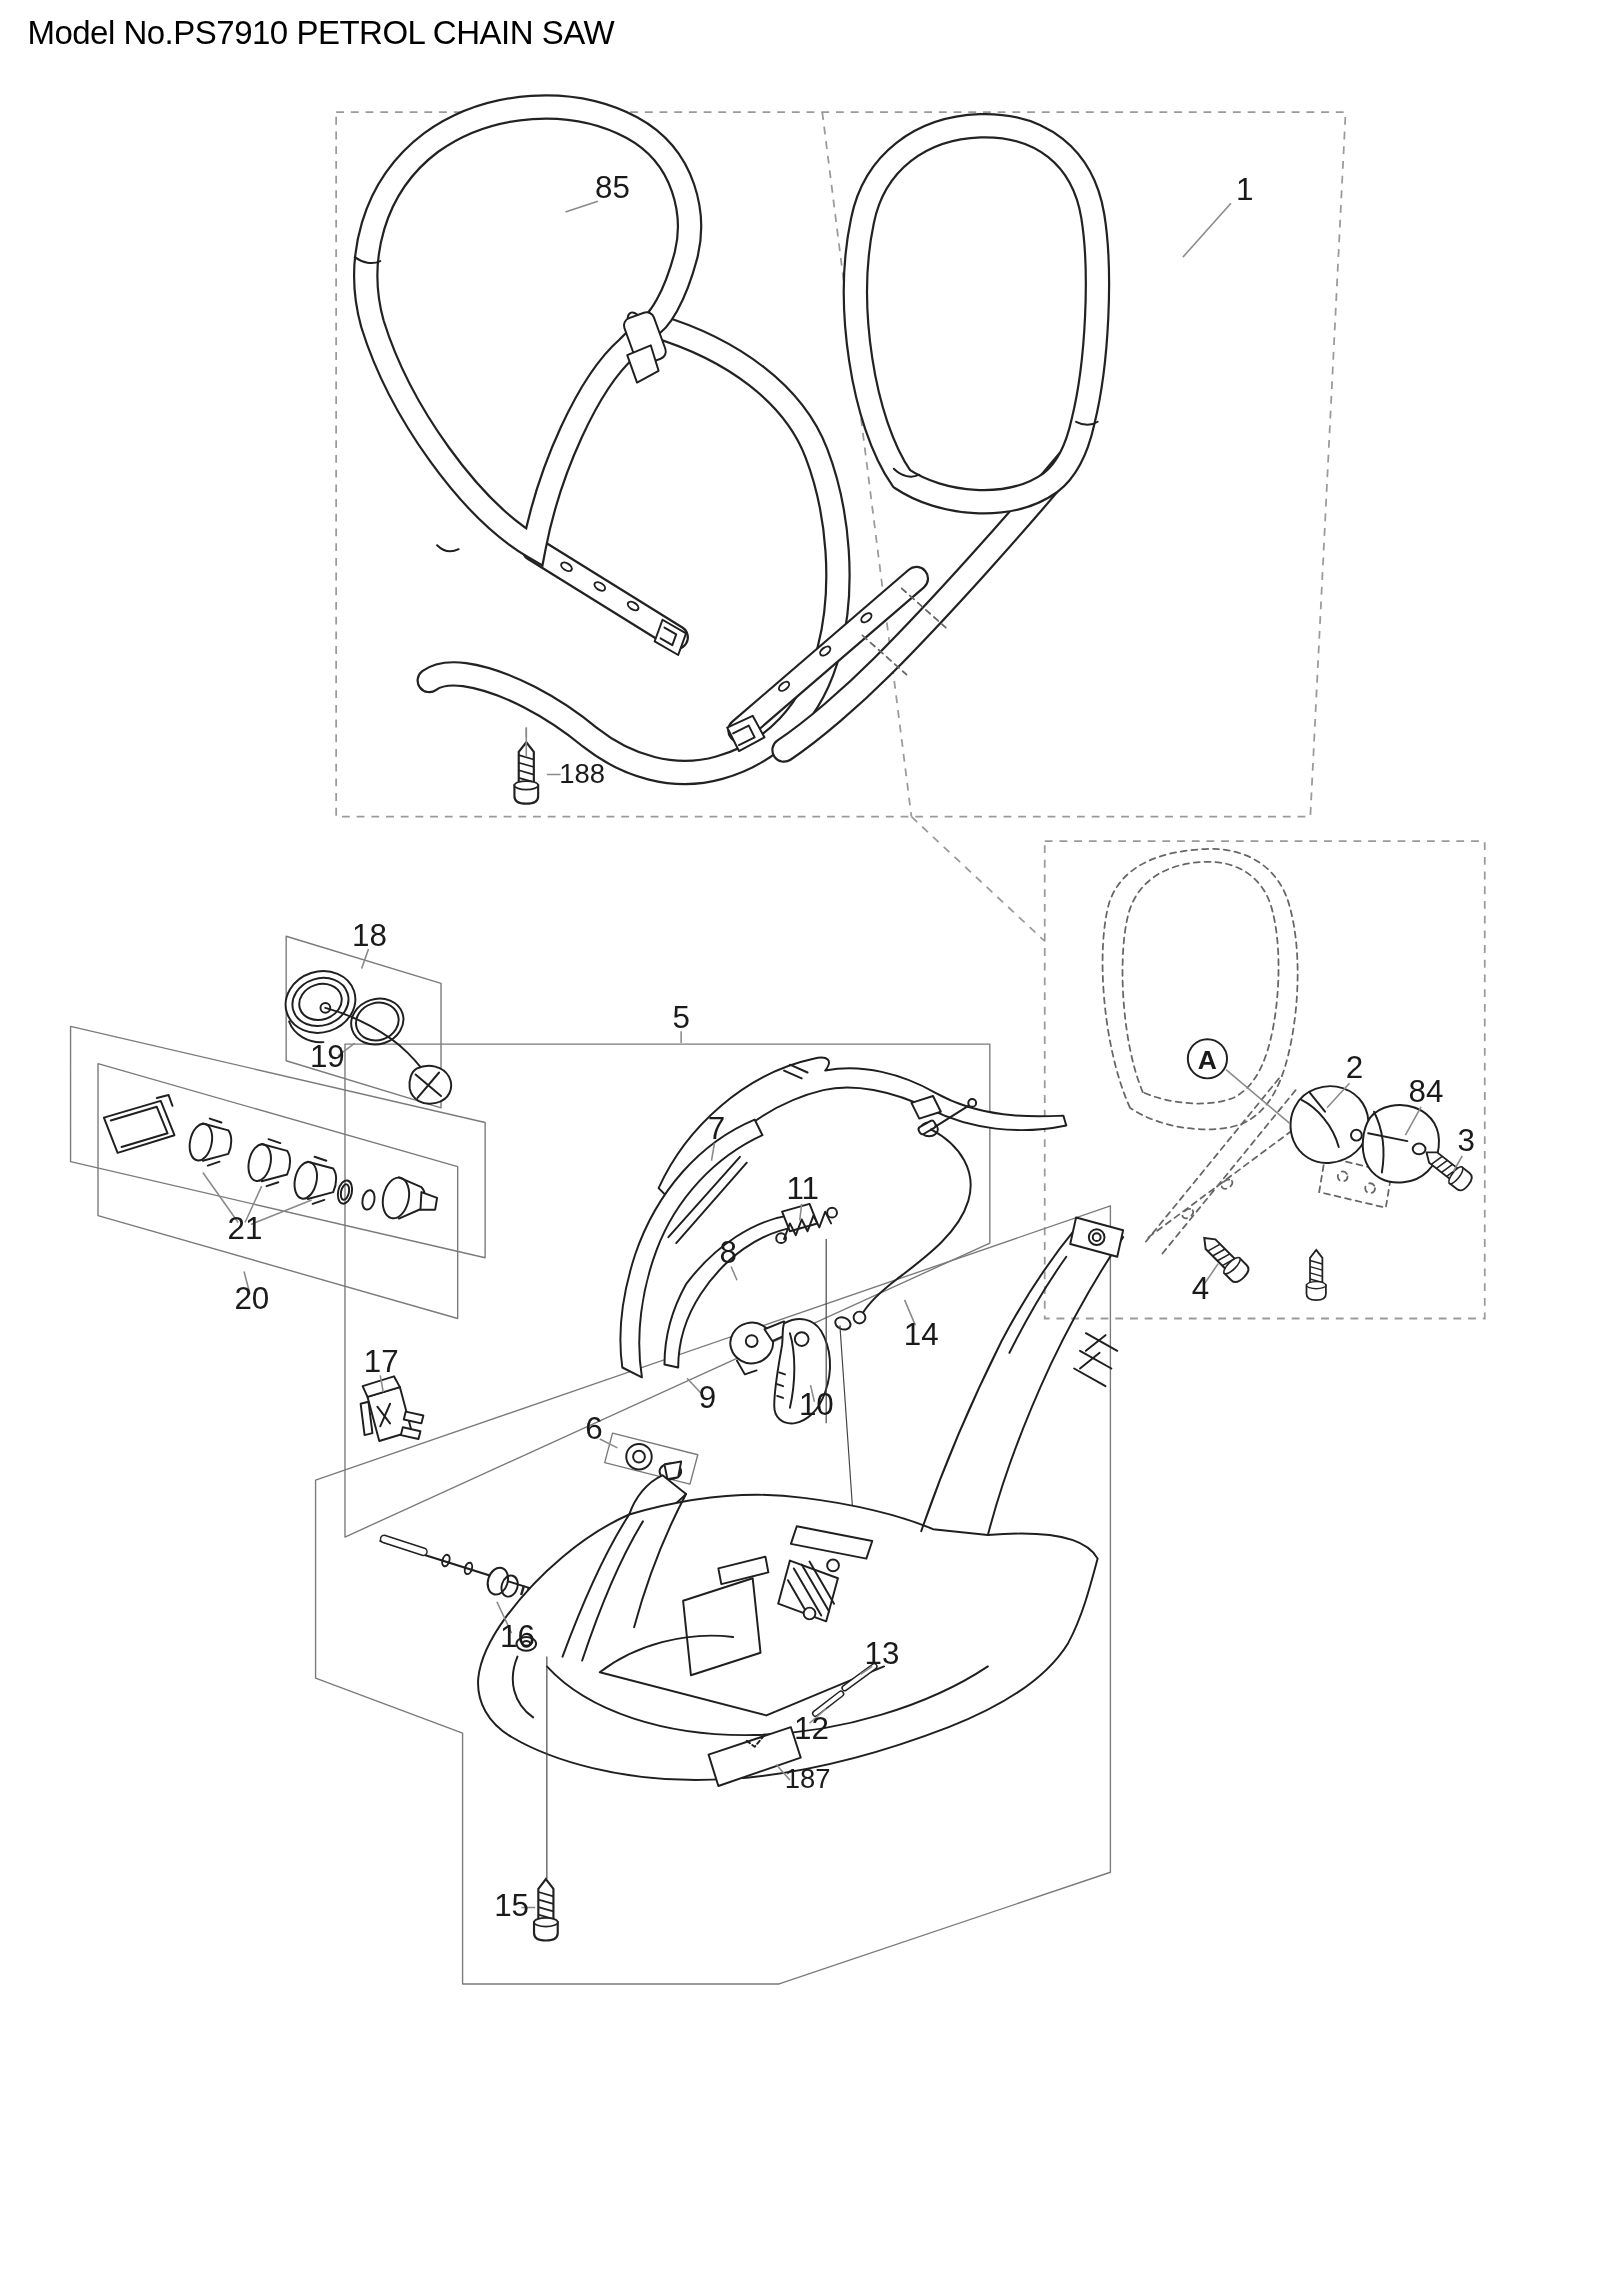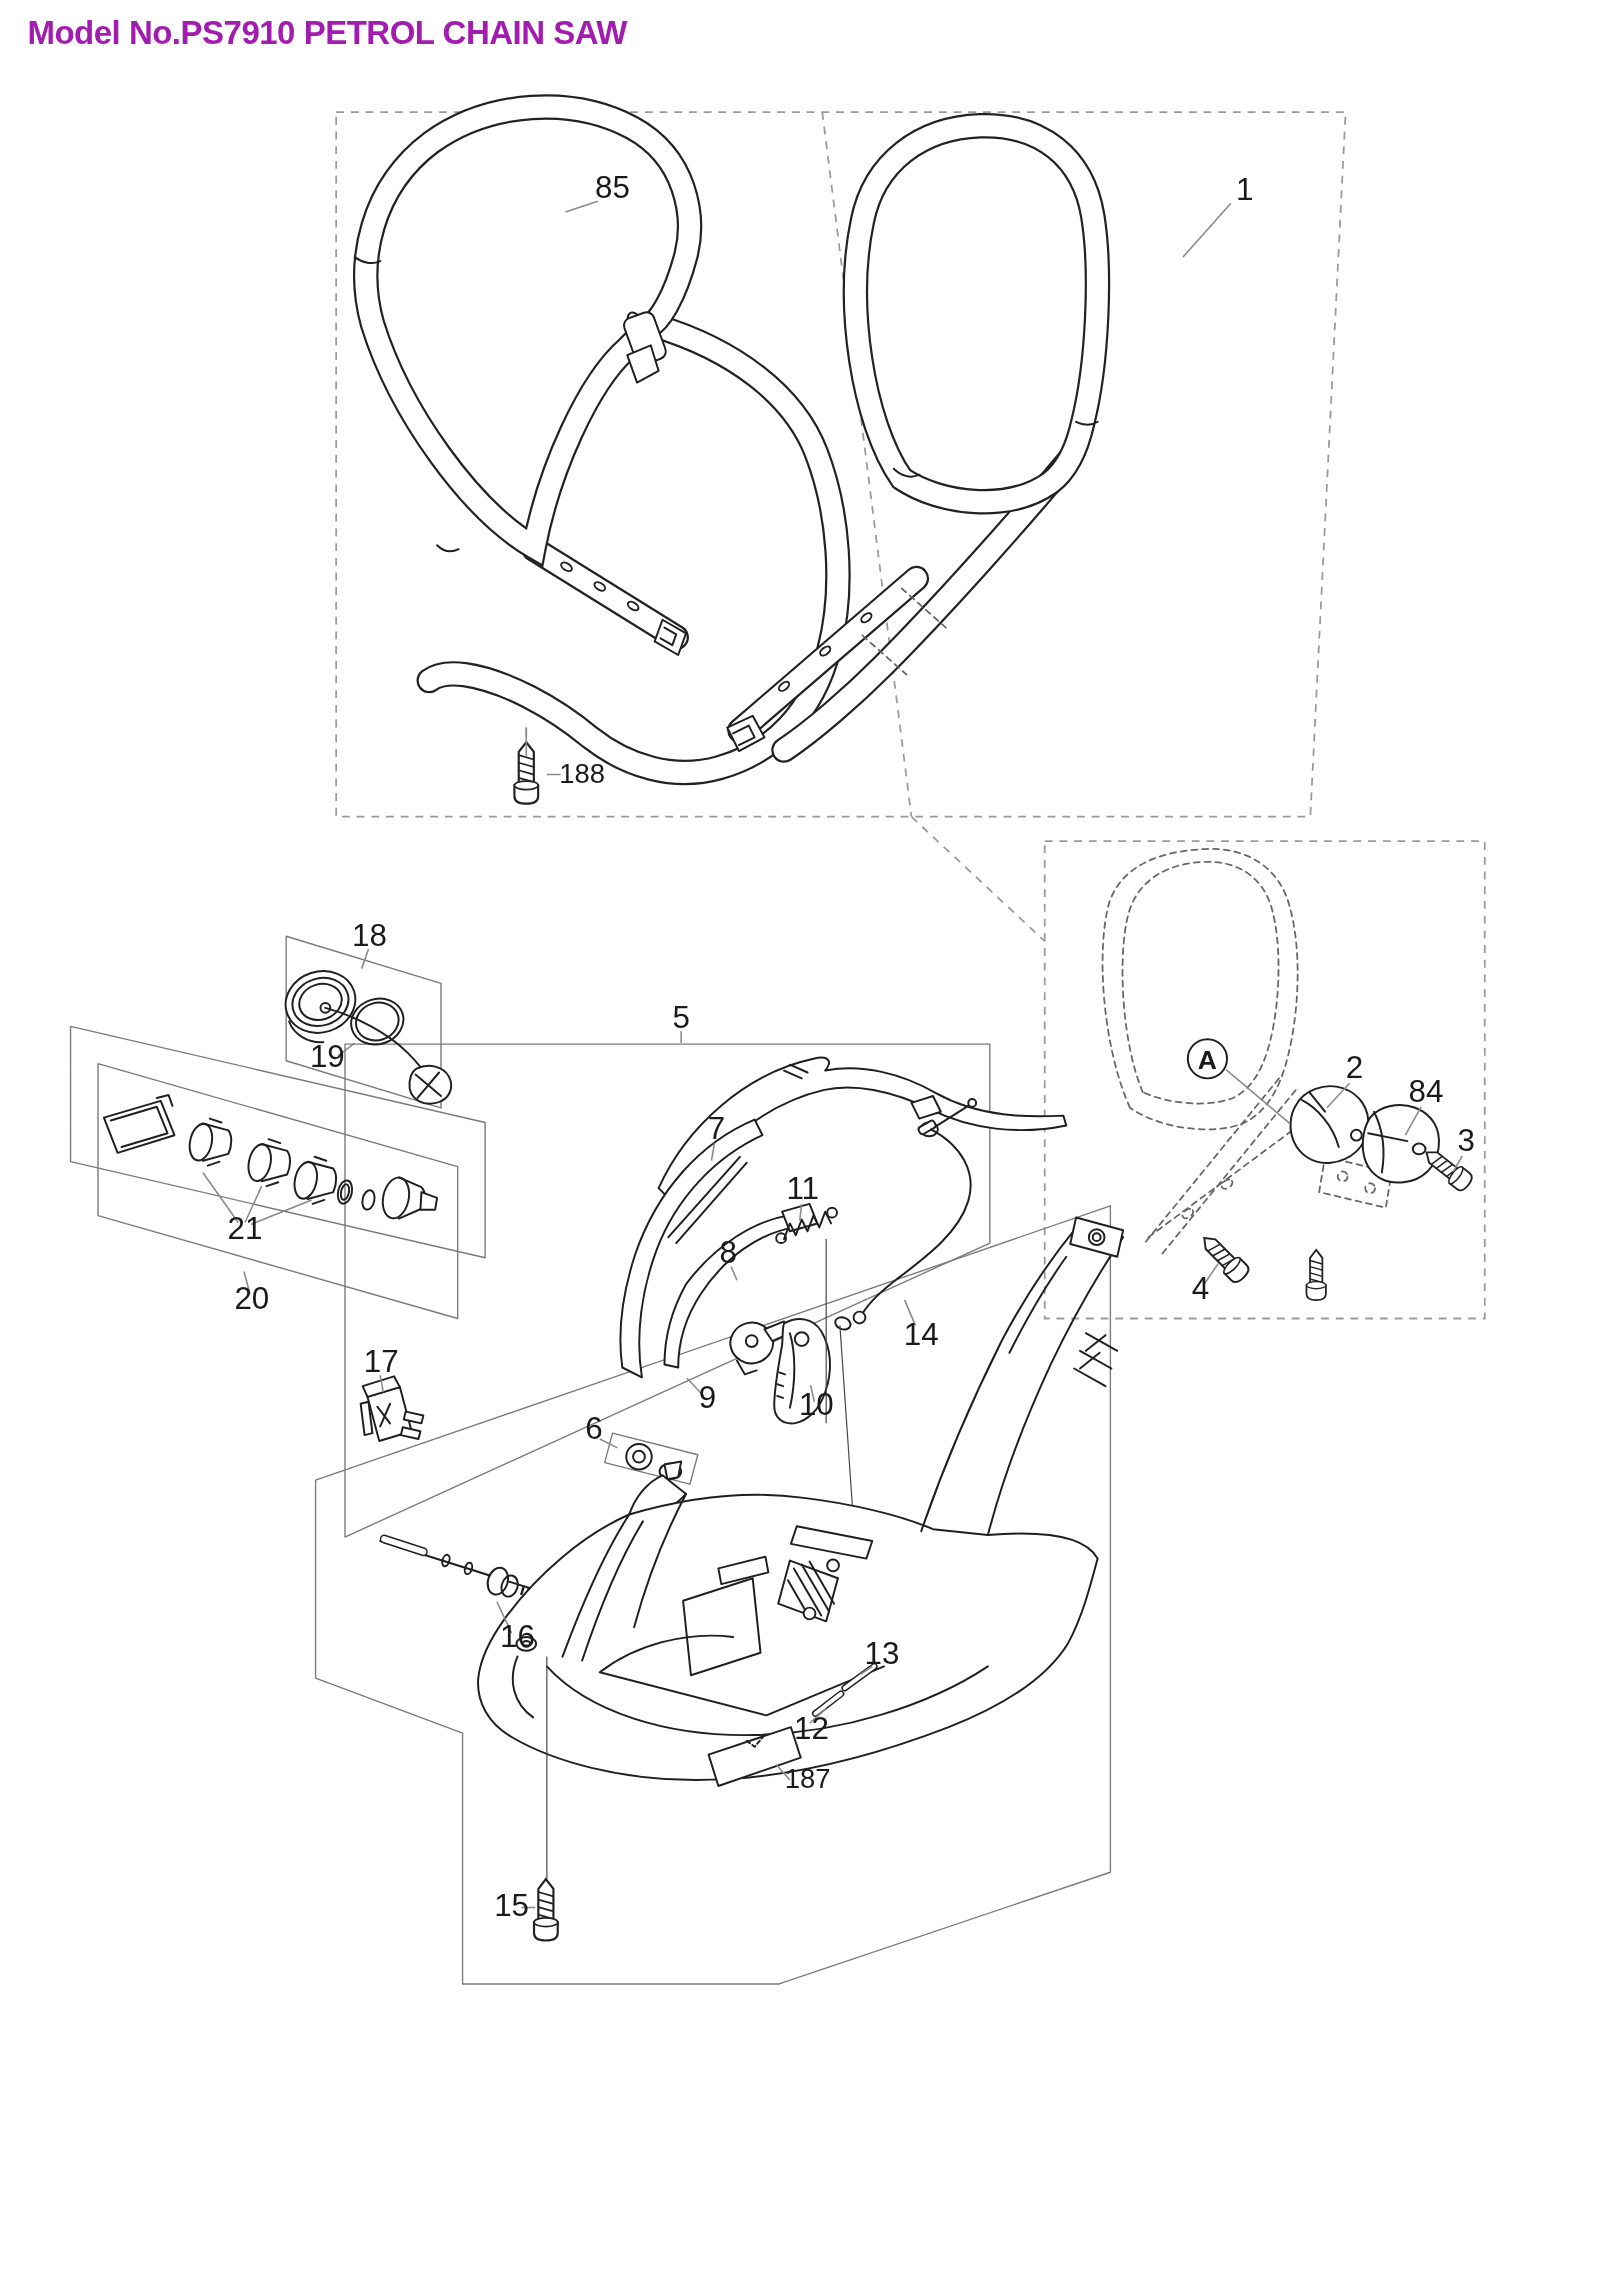--- a/index.html
+++ b/index.html
@@ -1,19 +1,19 @@
 <!DOCTYPE html>
 <html><head>
 <meta charset="utf-8">
 <style>
   html,body{margin:0;padding:0;background:#ffffff;}
   .page{position:relative;width:1621px;height:2293px;background:#fff;overflow:hidden;
         font-family:"Liberation Sans",sans-serif;}
-  .page-title{position:absolute;left:27.4px;top:13.7px;margin:0;font-size:33px;font-weight:700;
-              letter-spacing:-0.5px;color:#a21caf;white-space:nowrap;}
+  .page-title{position:absolute;left:27.4px;top:13.7px;margin:0;font-size:33px;font-weight:400;
+              letter-spacing:-0.5px;color:#000000;white-space:nowrap;}
   svg{position:absolute;left:0;top:0;}
   
   .ln{stroke:#1f1f1f;stroke-width:2;fill:none;stroke-linecap:round;stroke-linejoin:round;}
   .lnf{stroke:#1f1f1f;stroke-width:2;fill:#ffffff;stroke-linejoin:round;}
   .thin{stroke:#444;stroke-width:1.2;fill:none;}
   .tube-o{stroke:#222;stroke-width:26;fill:none;stroke-linecap:round;}
   .tube-i{stroke:#fff;stroke-width:21.5;fill:none;stroke-linecap:round;}
   .tube2-o{stroke:#222;stroke-width:9;fill:none;stroke-linecap:round;}
   .tube2-i{stroke:#fff;stroke-width:6;fill:none;stroke-linecap:round;}
   .pin-o{stroke:#222;stroke-width:7;fill:none;stroke-linecap:round;}

